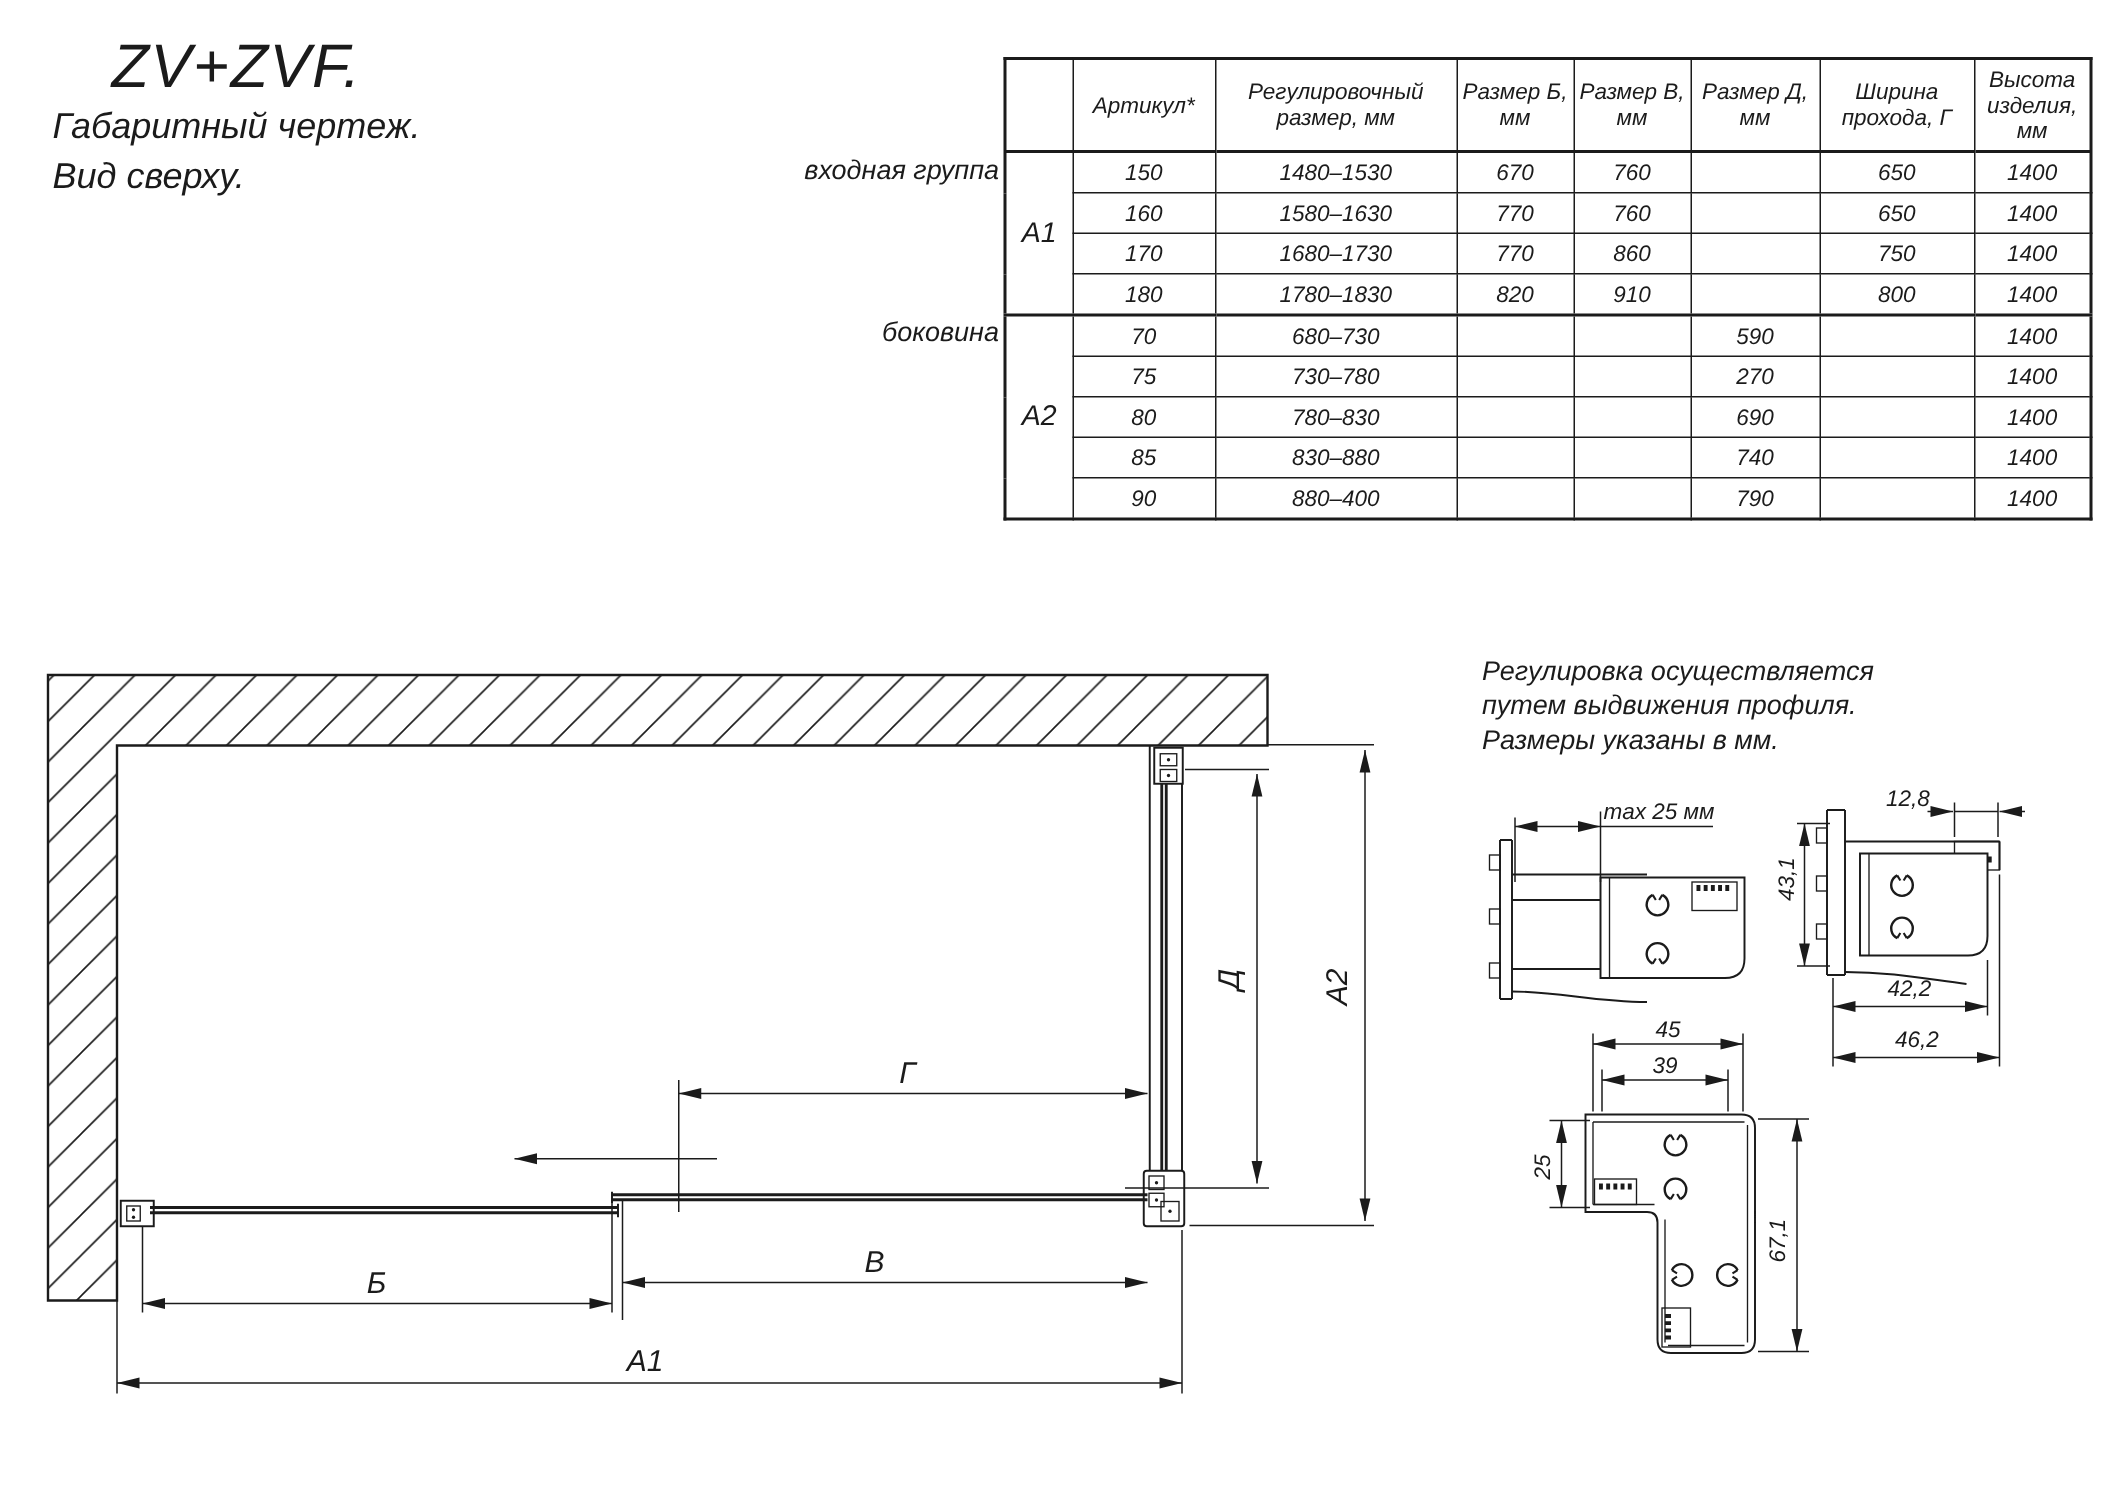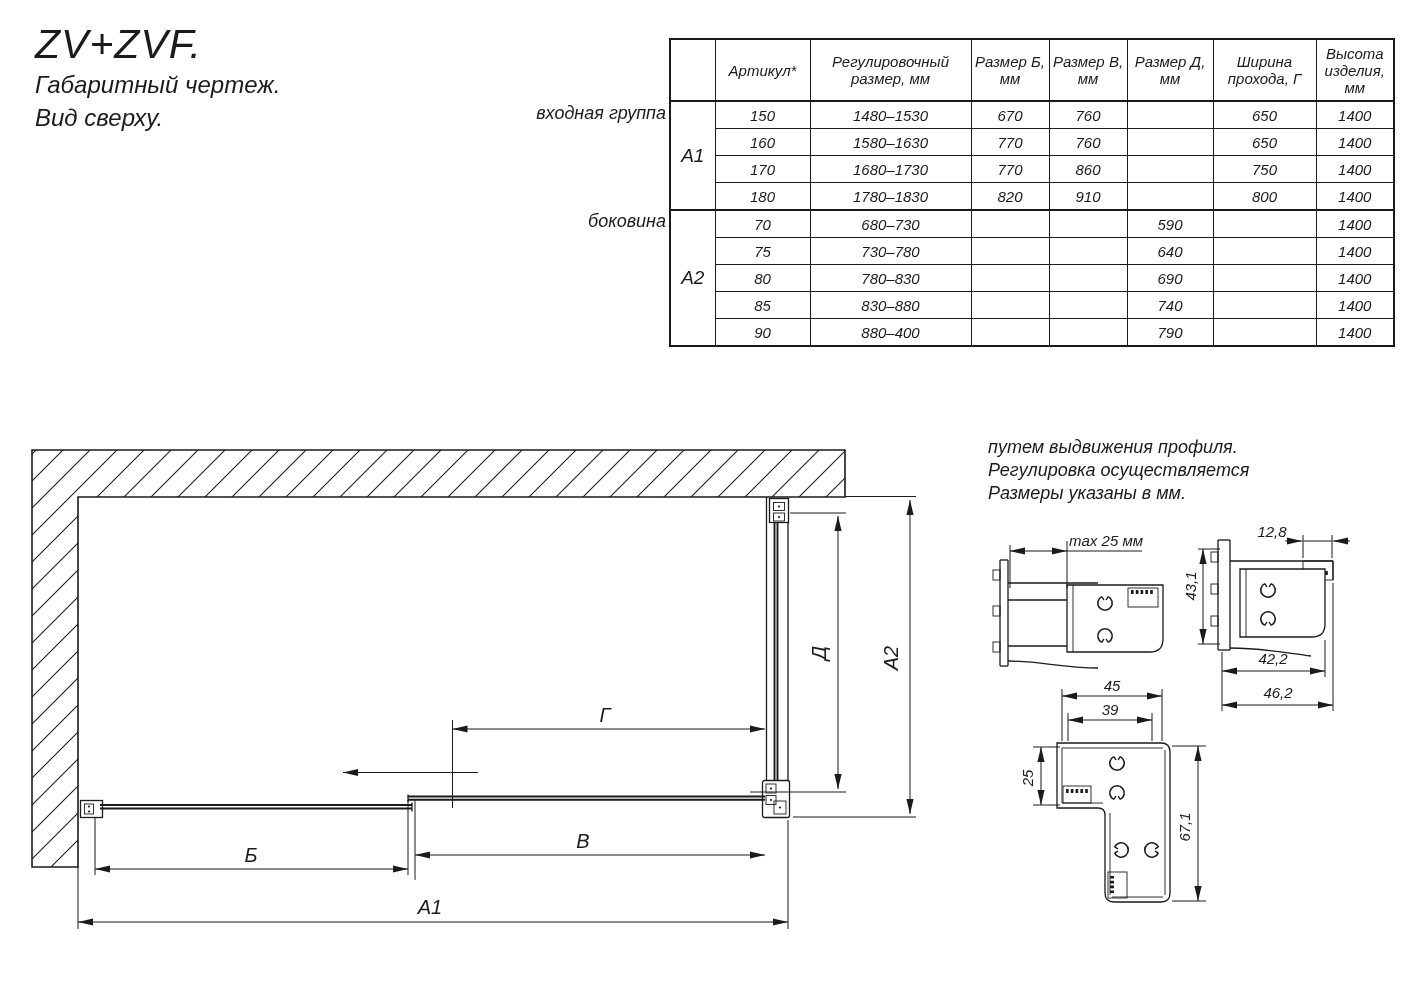--- a/index.html
+++ b/index.html
@@ -1,20 +1,20 @@
 <!DOCTYPE html>
 <html><head>
 <meta charset="utf-8">
 <style>
   html,body{margin:0;padding:0;background:#fff;}
   .page{position:relative;width:1415px;height:1000px;background:#fff;overflow:hidden;
         font-family:"Liberation Sans",sans-serif;color:#1b1b1b;}
   
   .titleblock{position:absolute;left:35px;top:20px;font-style:italic;}
-  .t1{font-size:41px;line-height:48px;letter-spacing:1px;}
+  .t1{font-size:41px;line-height:48px;letter-spacing:1px;text-align:center;}
   .t2{font-size:24px;line-height:33px;}
   
   table.sizes{position:absolute;left:669px;top:38px;border-collapse:collapse;table-layout:fixed;
               border:2px solid #1b1b1b;}
   table.sizes th,table.sizes td{border:1px solid #1b1b1b;font-style:italic;font-weight:normal;
               text-align:center;vertical-align:middle;padding:0 2px;color:#1b1b1b;
               font-size:15px;height:26px;overflow:hidden;}
   table.sizes th{height:60px;line-height:17px;}
   table.sizes thead th{border-bottom:2.5px solid #1b1b1b;}
   table.sizes tr.blockstart td{border-top:2.5px solid #1b1b1b;margin-left:48px;}
@@ -122,21 +122,21 @@
         <td></td>
         <td>590</td>
         <td></td>
         <td>1400</td>
       </tr>
       <tr>
         <td>75</td>
         <td>730–780</td>
         <td></td>
         <td></td>
-        <td>640</td>
+        <td>270</td>
         <td></td>
         <td>1400</td>
       </tr>
       <tr>
         <td>80</td>
         <td>780–830</td>
         <td></td>
         <td></td>
         <td>690</td>
         <td></td>
@@ -158,22 +158,22 @@
         <td></td>
         <td>790</td>
         <td></td>
         <td>1400</td>
       </tr>
     </tbody>
   </table>
 
 
   <div class="annotation">
+    <div>Регулировка осуществляется</div>
     <div>путем выдвижения профиля.</div>
-    <div>Регулировка осуществляется</div>
     <div>Размеры указаны в мм.</div>
   </div>
 
   <svg class="draw" width="1415" height="1000" viewBox="0 0 1415 1000">
     <defs>
       <pattern id="hatch" width="27" height="27" patternUnits="userSpaceOnUse">
         <path d="M0,27 L27,0 M-6,6 L6,-6 M21,33 L33,21" stroke="#1b1b1b" stroke-width="1.1"></path>
       </pattern>
       <marker id="arw" orient="auto-start-reverse" markerUnits="userSpaceOnUse" markerWidth="18" markerHeight="10" viewBox="-17 -5 18 10" refX="0" refY="0">
         <path d="M0,0 L-15,3.6 L-15,-3.6 Z" fill="#1b1b1b"></path>

